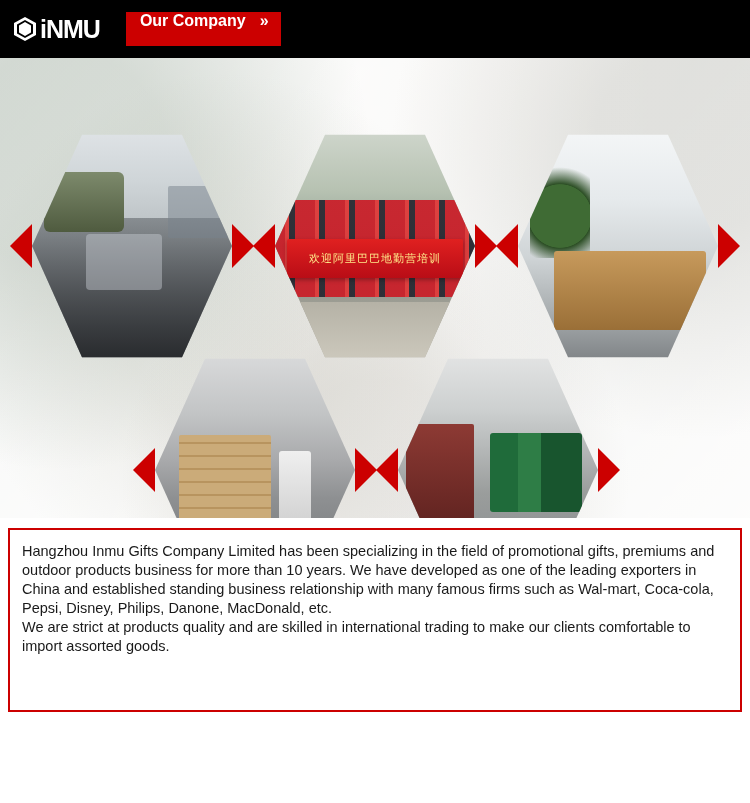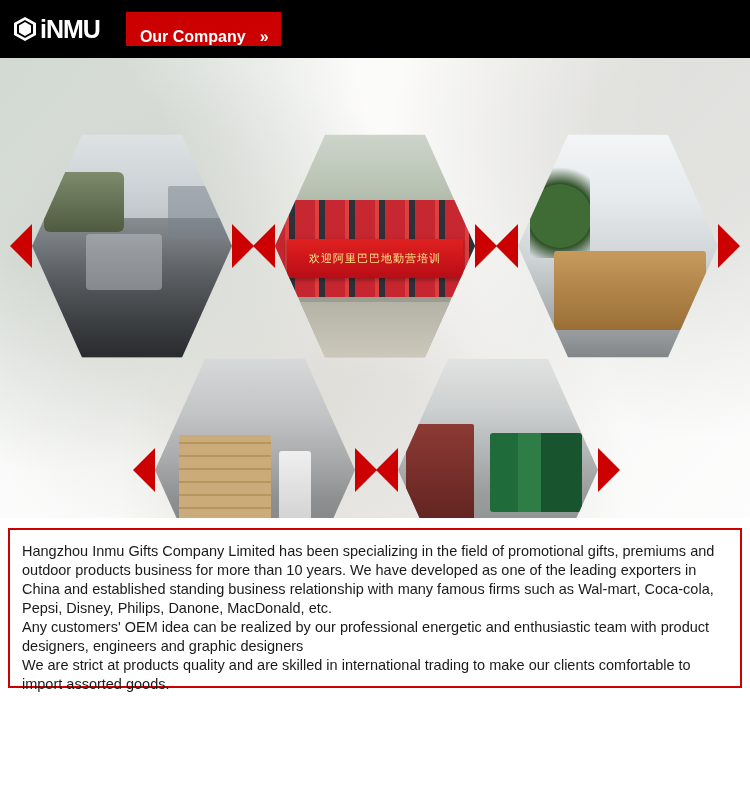--- a/index.html
+++ b/index.html
@@ -44,21 +44,21 @@
     font-size: 25px;
     font-weight: bold;
     letter-spacing: -1px;
     font-family: "Liberation Sans", sans-serif;
   }
   .title-tab {
     background: #cc0000;
     color: #ffffff;
     height: 34px;
     display: flex;
-    align-items: flex-end;
+    align-items: flex-start;
     padding: 0 12px 0 14px;
     font-size: 16px;
     font-weight: bold;
   }
   .title-tab .chev {
     margin-left: 14px;
     font-size: 16px;
     font-weight: bold;
     color: #ffffff;
   }
@@ -231,21 +231,21 @@
       linear-gradient(90deg,#1f6b3a 0 30%, #2e7d46 30% 55%, #18552e 55% 100%);
     border-radius:3px;
   }
 
   
   .desc-box {
     position: absolute;
     left: 8px;
     top: 528px;
     width: 734px;
-    height: 160px;
+    height: 184px;
     border: 2px solid #cc0000;
     background: #ffffff;
     padding: 12px 12px 8px 12px;
   }
   .desc-box p {
     margin: 0;
     color: #1a1a1a;
     font-size: 14.5px;
     line-height: 19px;
     font-family: "Liberation Sans", sans-serif;
@@ -335,17 +335,16 @@
         </div>
       </div>
     </div>
     <span class="arrow-l"></span>
     <span class="arrow-r"></span>
   </div>
 </div>
 
 <div class="desc-box">
   <p>Hangzhou Inmu Gifts Company Limited has been specializing in the field of promotional gifts, premiums and outdoor products business for more than 10 years. We have developed as one of the leading exporters in China and established standing business relationship with many famous firms such as Wal-mart, Coca-cola, Pepsi, Disney, Philips, Danone, MacDonald, etc.</p>
-  <p>Any customers' OEM idea can be realized by our professional energetic and enthusiastic team with product designers, engineers and graphic designers</p>
   <p>We are strict at products quality and are skilled in international trading to make our clients comfortable to import assorted goods.</p>
 </div>
 
 <div class="footer-space"></div>
 
 </body></html>

